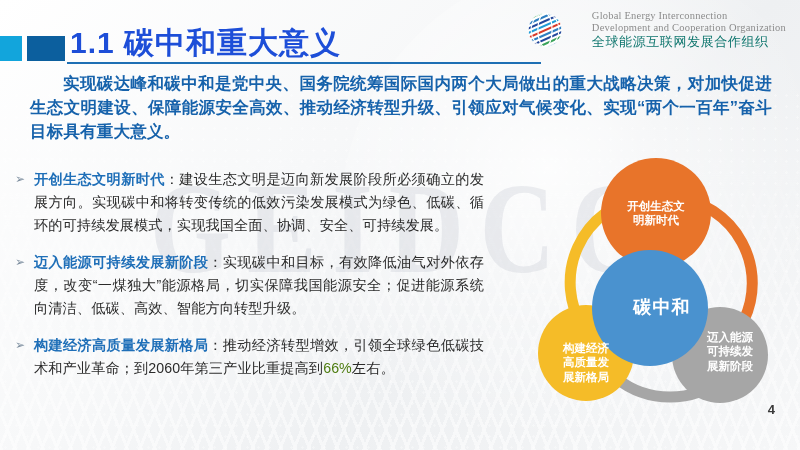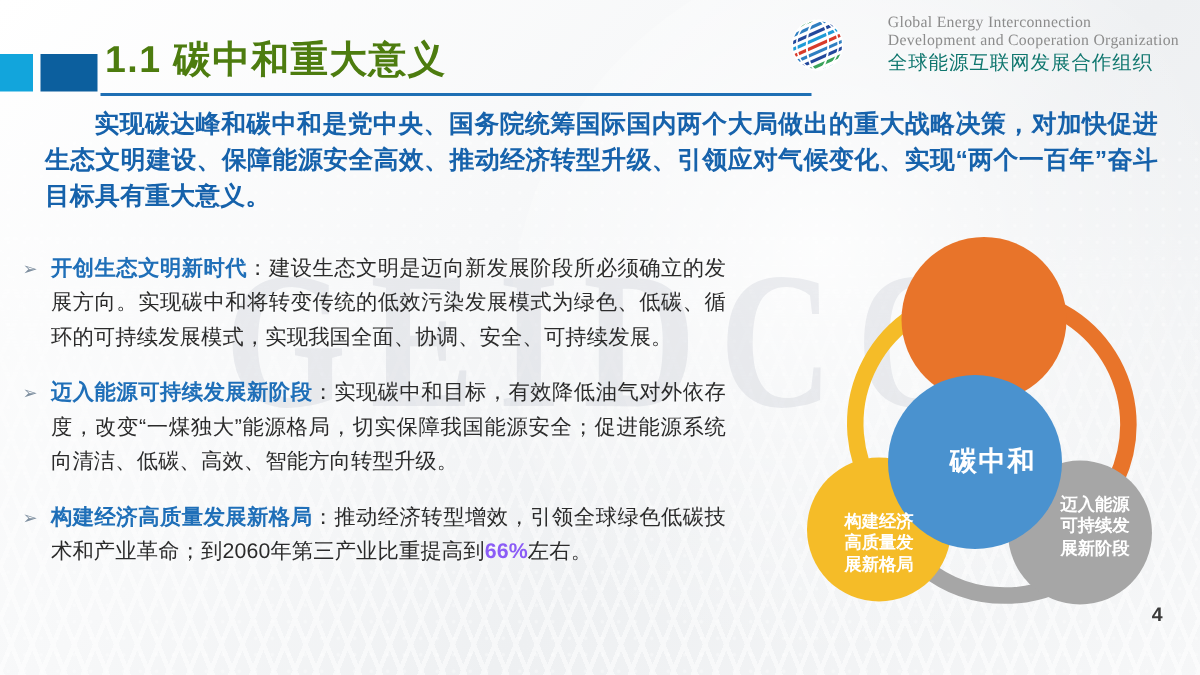--- a/index.html
+++ b/index.html
@@ -77,23 +77,23 @@
   }
   .hdr-block-b {
     position: absolute;
     left: 27px; top: 36px;
     width: 38px; height: 25px;
     background: #0c5f9e;
   }
   .hdr-title {
     position: absolute;
     left: 70px; top: 23px;
-    font-size: 25px;
-    font-weight: 700;
-    color: #4d7c0f;
+    font-size: 30px;
+    font-weight: 700;
+    color: #1d4ed8;
     letter-spacing: 1px;
     white-space: nowrap;
   }
   .hdr-rule {
     position: absolute;
     left: 67px; top: 62px;
     width: 474px; height: 2px;
     background: #1e6fb4;
   }
 
@@ -163,22 +163,22 @@
     top: 5px;
     font-size: 12px;
     color: #7d8e9f;
     line-height: 1;
   }
   .bullet .lead-term {
     font-weight: 700;
     color: #1f6fb8;
   }
   .bullet .hl {
-    font-weight: 700;
-    color: #8b5cf6;
+    font-weight: 400;
+    color: #4d7c0f;
   }
 
   
   .diagram {
     position: absolute;
     left: 528px;
     top: 150px;
     width: 270px;
     height: 275px;
   }
@@ -286,20 +286,22 @@
 
       <circle cx="58" cy="203" r="48" fill="#f5bc28"></circle>
 
       <circle cx="192" cy="205" r="48" fill="#a6a6a6"></circle>
 
       <circle cx="128" cy="63" r="55" fill="#e8742a"></circle>
 
       <circle cx="122" cy="158" r="58" fill="#4a92cf"></circle>
     </svg>
 
+    <div class="circ-label lbl-orange" style="left:68px;  top:49px;  width:120px;">开创生态文
+明新时代</div>
 
     <div class="circ-label lbl-center" style="left:74px;  top:146px; width:120px;">碳中和</div>
 
     <div class="circ-label lbl-gray" style="left:154px; top:180px; width:96px;">迈入能源
 可持续发
 展新阶段</div>
 
     <div class="circ-label lbl-yellow" style="left:10px;  top:178px; width:96px;">构建经济
 高质量发
 展新格局</div>

